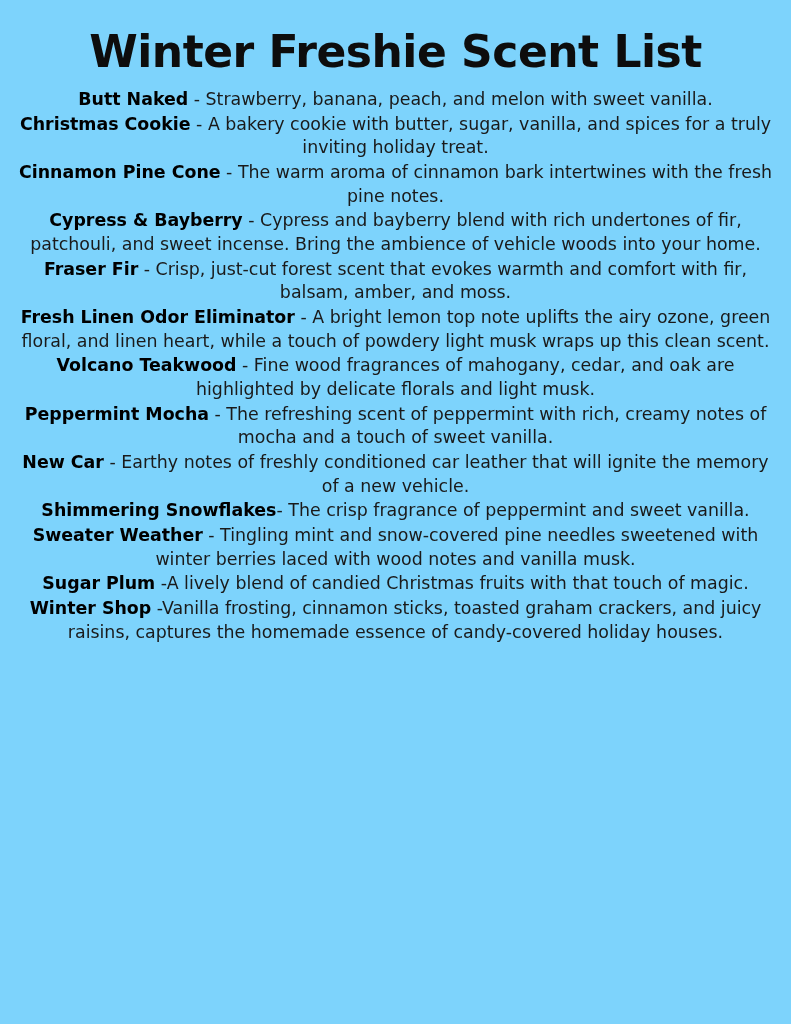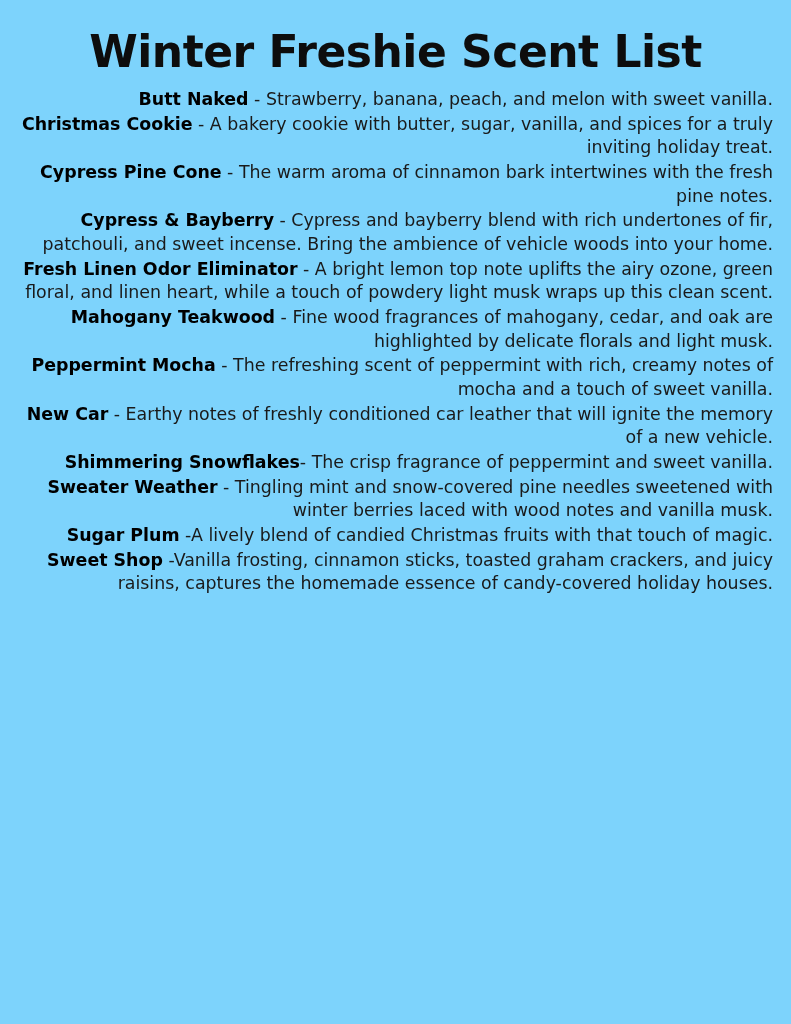--- a/index.html
+++ b/index.html
@@ -33,59 +33,60 @@
   }
   .list {
     margin: 0;
     padding: 0;
   }
   .entry {
     font-size: 17.4px;
     line-height: 1.36;
     margin: 0 0 1px 0;
     color: #1a1a1a;
-    text-align: right;
+    text-align: center;
   }
   .name {
     font-weight: bold;
     color: #000000;
   }
   .desc {
     font-weight: normal;
   }
 </style>
 </head>
 <body>
 
 <div class="page">
   <h1 class="title">Winter Freshie Scent List</h1>
   <div class="list">
 
     <p class="entry"><span class="name">Butt Naked</span><span class="desc"> - Strawberry, banana, peach, and melon with sweet vanilla.</span></p>
 
     <p class="entry"><span class="name">Christmas Cookie</span><span class="desc"> - A bakery cookie with butter, sugar, vanilla, and spices for a truly inviting holiday treat.</span></p>
 
-    <p class="entry"><span class="name">Cypress Pine Cone</span><span class="desc"> - The warm aroma of cinnamon bark intertwines with the fresh pine notes.</span></p>
+    <p class="entry"><span class="name">Cinnamon Pine Cone</span><span class="desc"> - The warm aroma of cinnamon bark intertwines with the fresh pine notes.</span></p>
 
     <p class="entry"><span class="name">Cypress &amp; Bayberry</span><span class="desc"> - Cypress and bayberry blend with rich undertones of fir, patchouli, and sweet incense. Bring the ambience of vehicle woods into your home.</span></p>
 
+    <p class="entry"><span class="name">Fraser Fir</span><span class="desc"> - Crisp, just-cut forest scent that evokes warmth and comfort with fir, balsam, amber, and moss.</span></p>
 
     <p class="entry"><span class="name">Fresh Linen Odor Eliminator</span><span class="desc"> - A bright lemon top note uplifts the airy ozone, green floral, and linen heart, while a touch of powdery light musk wraps up this clean scent.</span></p>
 
-    <p class="entry"><span class="name">Mahogany Teakwood</span><span class="desc"> - Fine wood fragrances of mahogany, cedar, and oak are highlighted by delicate florals and light musk.</span></p>
+    <p class="entry"><span class="name">Volcano Teakwood</span><span class="desc"> - Fine wood fragrances of mahogany, cedar, and oak are highlighted by delicate florals and light musk.</span></p>
 
     <p class="entry"><span class="name">Peppermint Mocha</span><span class="desc"> - The refreshing scent of peppermint with rich, creamy notes of mocha and a touch of sweet vanilla.</span></p>
 
     <p class="entry"><span class="name">New Car</span><span class="desc"> - Earthy notes of freshly conditioned car leather that will ignite the memory of a new vehicle.</span></p>
 
 
     <p class="entry"><span class="name">Shimmering Snowflakes</span><span class="desc">- The crisp fragrance of peppermint and sweet vanilla.</span></p>
 
     <p class="entry"><span class="name">Sweater Weather</span><span class="desc"> - Tingling mint and snow-covered pine needles sweetened with winter berries laced with wood notes and vanilla musk.</span></p>
 
     <p class="entry"><span class="name">Sugar Plum</span><span class="desc"> -A lively blend of candied Christmas fruits with that touch of magic.</span></p>
 
-    <p class="entry"><span class="name">Sweet Shop</span><span class="desc"> -Vanilla frosting, cinnamon sticks, toasted graham crackers, and juicy raisins, captures the homemade essence of candy-covered holiday houses.</span></p>
+    <p class="entry"><span class="name">Winter Shop</span><span class="desc"> -Vanilla frosting, cinnamon sticks, toasted graham crackers, and juicy raisins, captures the homemade essence of candy-covered holiday houses.</span></p>
 
 
 
   </div>
 </div>
 
 </body></html>

